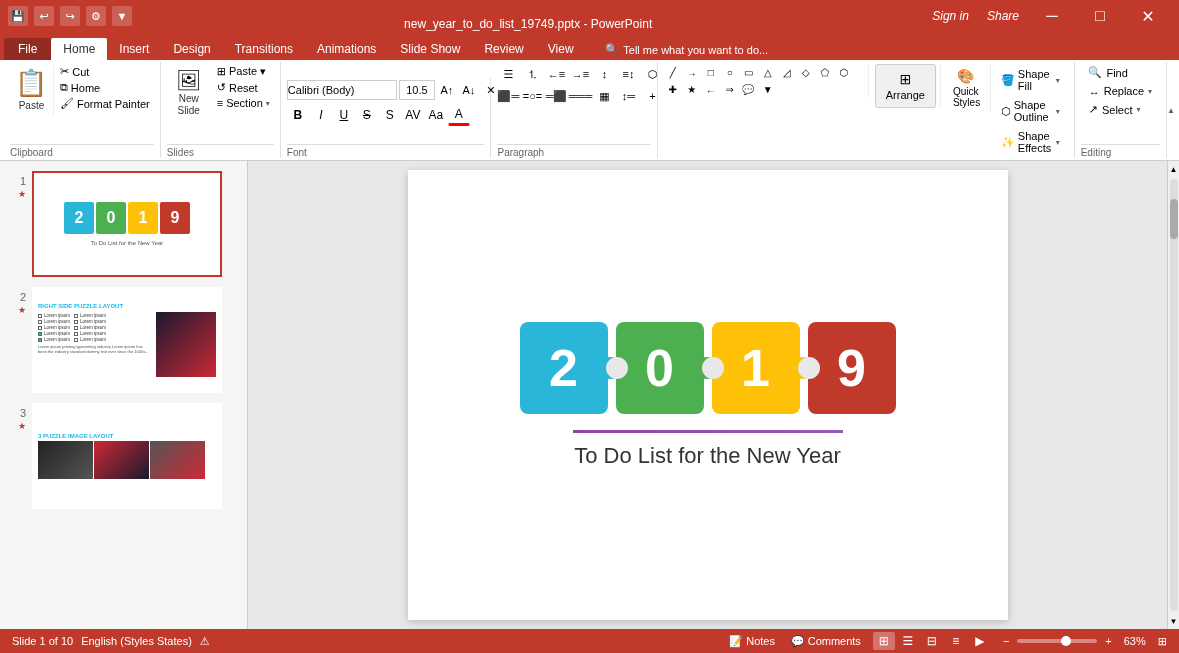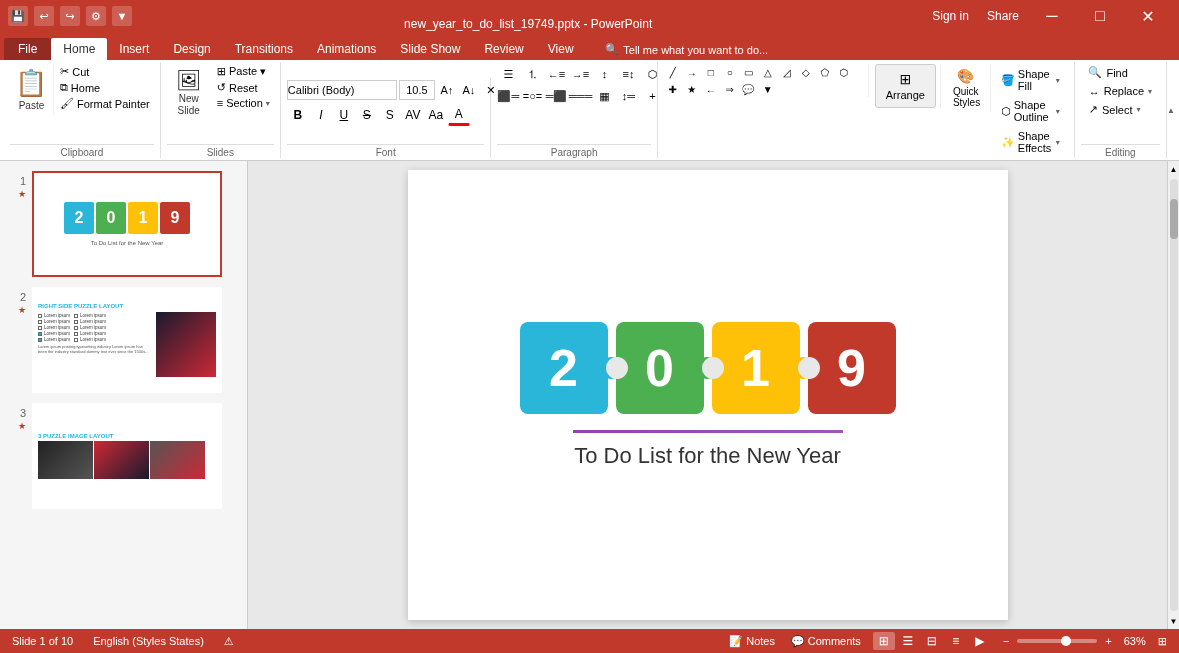--- a/index.html
+++ b/index.html
@@ -57,21 +57,21 @@
     .slide-viewport { width: 600px; height: 450px; background: white; box-shadow: 0 2px 8px rgba(0,0,0,0.2); position: relative; display: flex; flex-direction: column; align-items: center; justify-content: center; }
 
     
     .v-scrollbar { width: 12px; background: #f0f0f0; border-left: 1px solid #ccc; display: flex; flex-direction: column; align-items: center; }
     .scroll-btn { width: 12px; height: 16px; display: flex; align-items: center; justify-content: center; font-size: 8px; cursor: pointer; }
     .scroll-track { flex: 1; width: 8px; background: #ddd; margin: 2px; border-radius: 4px; position: relative; }
     .scroll-thumb { width: 8px; height: 40px; background: #aaa; border-radius: 4px; position: absolute; top: 20px; }
 
     
     .status-bar { background: #c0392b; height: 24px; display: flex; align-items: center; padding: 0 8px; color: white; font-size: 11px; justify-content: space-between; }
-    .status-left { display: flex; gap: 12px; align-items: center; }
+    .status-left { display: flex; align-items: center; }
     .status-right { display: flex; gap: 8px; align-items: center; }
     .status-btn { display: flex; align-items: center; gap: 3px; cursor: pointer; padding: 1px 4px; border-radius: 2px; }
     .view-btns { display: flex; gap: 2px; }
     .view-btn { width: 22px; height: 18px; display: flex; align-items: center; justify-content: center; cursor: pointer; font-size: 12px; color: white; border-radius: 2px; }
     .view-btn:hover, .view-btn.active { background: rgba(255,255,255,0.3); }
     .zoom-slider { width: 80px; height: 4px; background: rgba(255,255,255,0.4); border-radius: 2px; position: relative; cursor: pointer; }
     .zoom-thumb { width: 10px; height: 10px; background: white; border-radius: 50%; position: absolute; top: -3px; left: 55%; }
     .thumb1-piece { width: 30px; height: 32px; display: flex; align-items: center; justify-content: center; font-size: 16px; font-weight: bold; color: white; border-radius: 2px; }
 
     
@@ -80,25 +80,25 @@
     .thumb2-item { display: flex; align-items: center; gap: 2px; margin: 1px 0; font-size: 4.5px; }
     .thumb2-cb { width: 4px; height: 4px; border: 0.5px solid #666; }
     .thumb2-img { width: 60px; height: 65px; background: linear-gradient(135deg, #1a1a2e 0%, #cc2936 100%); margin-left: 2px; flex-shrink: 0; }
     .thumb2-body { font-size: 4px; color: #555; margin-top: 2px; line-height: 1.2; }
 
     
     .thumb3 { padding: 4px; width: 100%; }
     .thumb3-header { font-size: 6px; font-weight: bold; color: #1ab9e8; }
     .thumb3-imgs { display: flex; flex-wrap: wrap; gap: 1px; margin-top: 2px; }
 
-    .sign-in-btn { background: transparent; border: none; color: white; font-size: 12px; cursor: pointer; padding: 4px 8px; }
+    .sign-in-btn { background: transparent; border: none; color: white; font-size: 12px; cursor: pointer; padding: 4px 8px; font-style: italic; }
 
     .collapse-arrow { font-size: 8px; color: #666; cursor: pointer; }
 
-    .ribbon-section-label { font-size: 10px; color: #666; border-top: 1px solid #ddd; padding-top: 2px; text-align: center; }
+    .ribbon-section-label { font-size: 10px; color: #666; border-top: 1px solid #ddd; padding-top: 2px; text-align: left; }
 
     .arrange-btn { background: #f0f0f0; border: 1px solid #ccc; border-radius: 3px; padding: 6px 10px; cursor: pointer; display: flex; flex-direction: column; align-items: center; gap: 2px; font-size: 11px; }
     .quick-styles-btn { display: flex; flex-direction: column; align-items: center; gap: 2px; padding: 4px 6px; cursor: pointer; font-size: 11px; }
 
     .shape-fill-btn { display: flex; align-items: center; gap: 3px; padding: 2px 4px; font-size: 11px; cursor: pointer; border-radius: 2px; }
 
     .editing-group { display: flex; flex-direction: column; gap: 2px; }
     .edit-btn { display: flex; align-items: center; gap: 4px; padding: 2px 8px; font-size: 11px; cursor: pointer; border-radius: 2px; white-space: nowrap; }
     .dropdown-arrow { font-size: 8px; color: #666; }
   </style>

